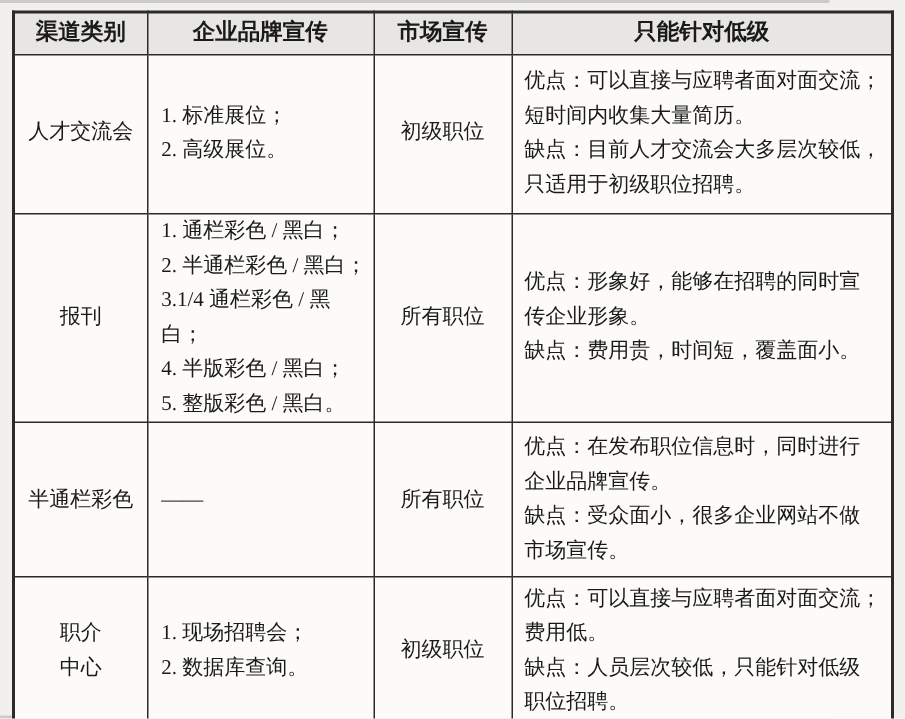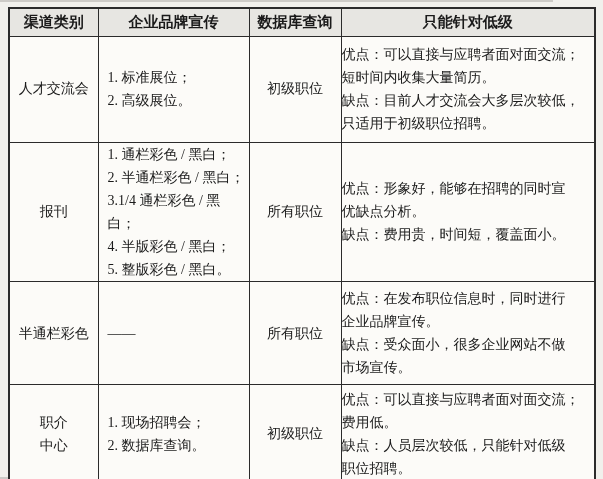--- a/index.html
+++ b/index.html
@@ -59,41 +59,41 @@
 
   th {
     background: var(--header-bg);
     font-weight: bold;
     font-size: 15px;
     text-align: center;
     line-height: 1.2;
   }
   td.channel, td.positions { text-align: center; margin-left: 8px; }
   td.services { text-align: left; padding-left: 9px; padding-right: 4px; margin-top: 47px; }
-  td.analysis { text-align: left; padding-right: 2px; }
+  td.analysis { text-align: left; padding-left: 8px; padding-right: 2px; }
 </style>
 </head>
 <body>
 
 <div class="page">
   <div class="scan-edge-top"></div>
   <div class="scan-edge-bottom"></div>
 
   <table class="channels">
     <colgroup>
       <col class="c1">
         <col class="c2">
         <col class="c3">
         <col class="c4">
     </colgroup>
     <thead>
       <tr>
         <th>渠道类别</th>
         <th>企业品牌宣传</th>
-        <th>数据库查询</th>
+        <th>市场宣传</th>
         <th>只能针对低级</th>
       </tr>
     </thead>
     <tbody>
       <tr>
         <td class="channel">人才交流会</td>
         <td class="services">1. 标准展位；
 2. 高级展位。</td>
         <td class="positions">初级职位</td>
         <td class="analysis">优点：可以直接与应聘者面对面交流；
@@ -103,21 +103,21 @@
       </tr>
       <tr>
         <td class="channel">报刊</td>
         <td class="services">1. 通栏彩色 / 黑白；
 2. 半通栏彩色 / 黑白；
 3.1/4 通栏彩色 / 黑白；
 4. 半版彩色 / 黑白；
 5. 整版彩色 / 黑白。</td>
         <td class="positions">所有职位</td>
         <td class="analysis">优点：形象好，能够在招聘的同时宣
-优缺点分析。
+传企业形象。
 缺点：费用贵，时间短，覆盖面小。</td>
       </tr>
       <tr>
         <td class="channel">半通栏彩色</td>
         <td class="services">——</td>
         <td class="positions">所有职位</td>
         <td class="analysis">优点：在发布职位信息时，同时进行
 企业品牌宣传。
 缺点：受众面小，很多企业网站不做
 市场宣传。</td>

